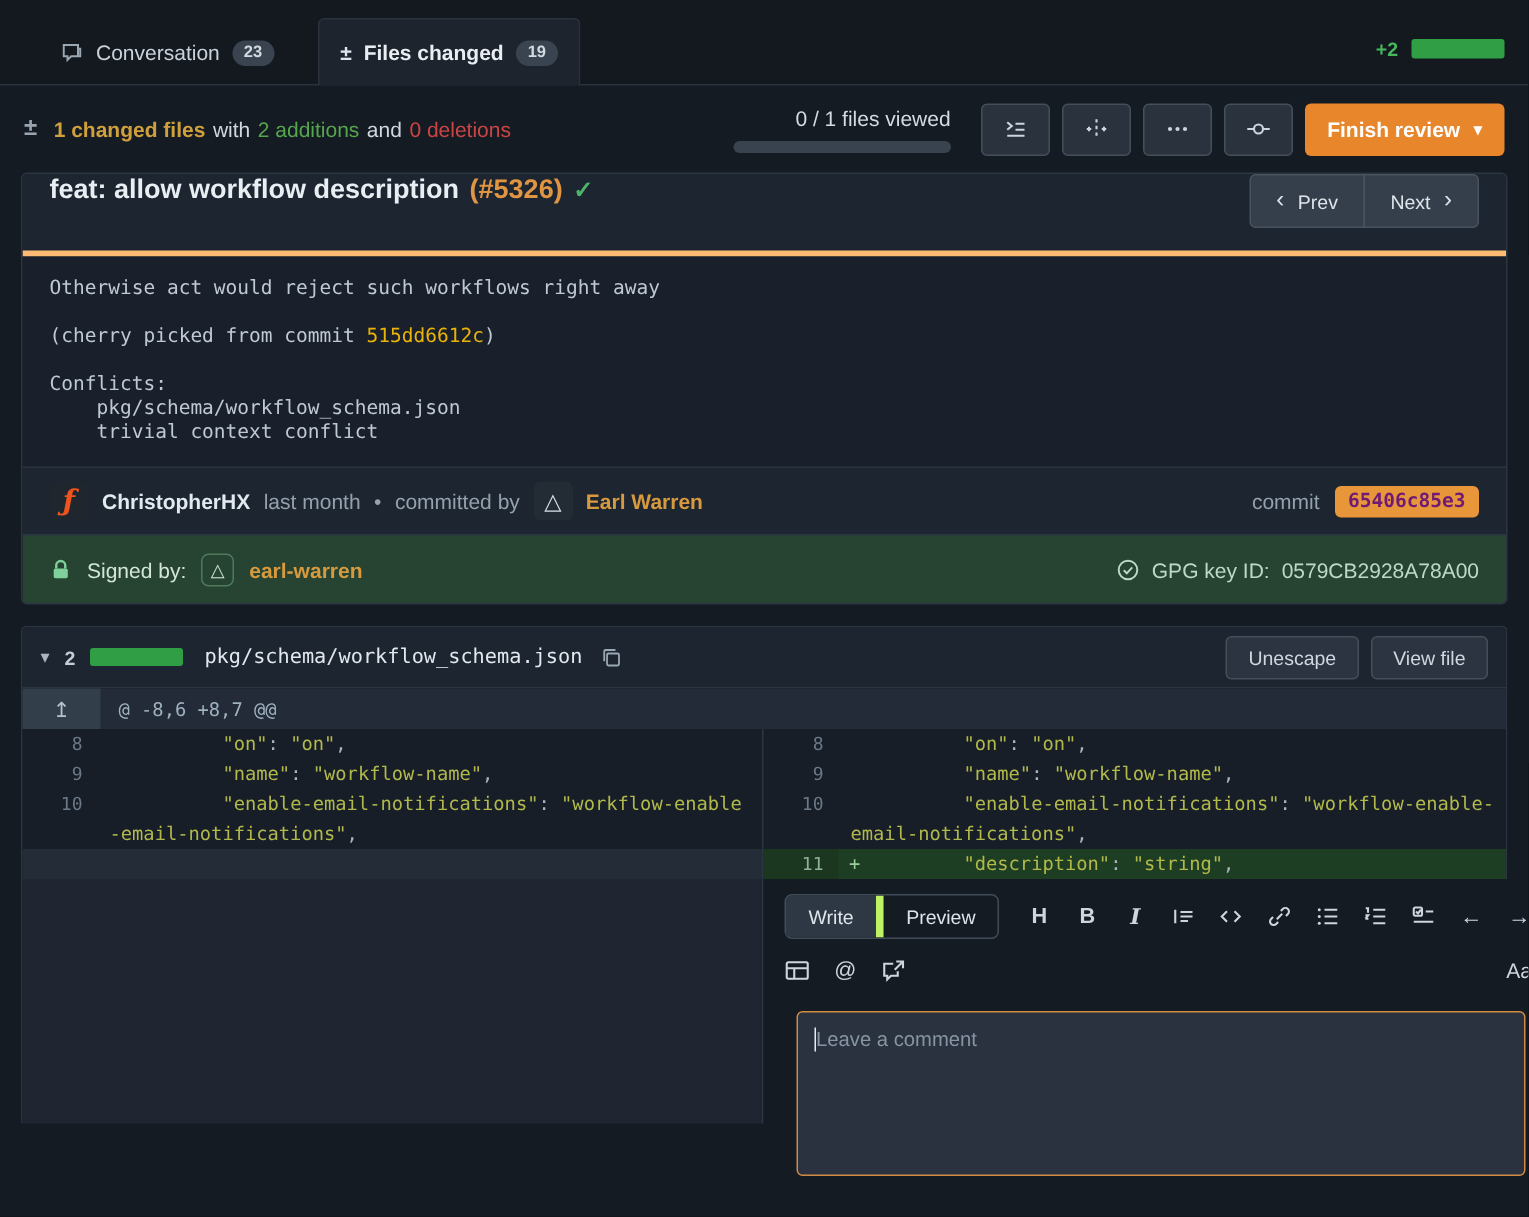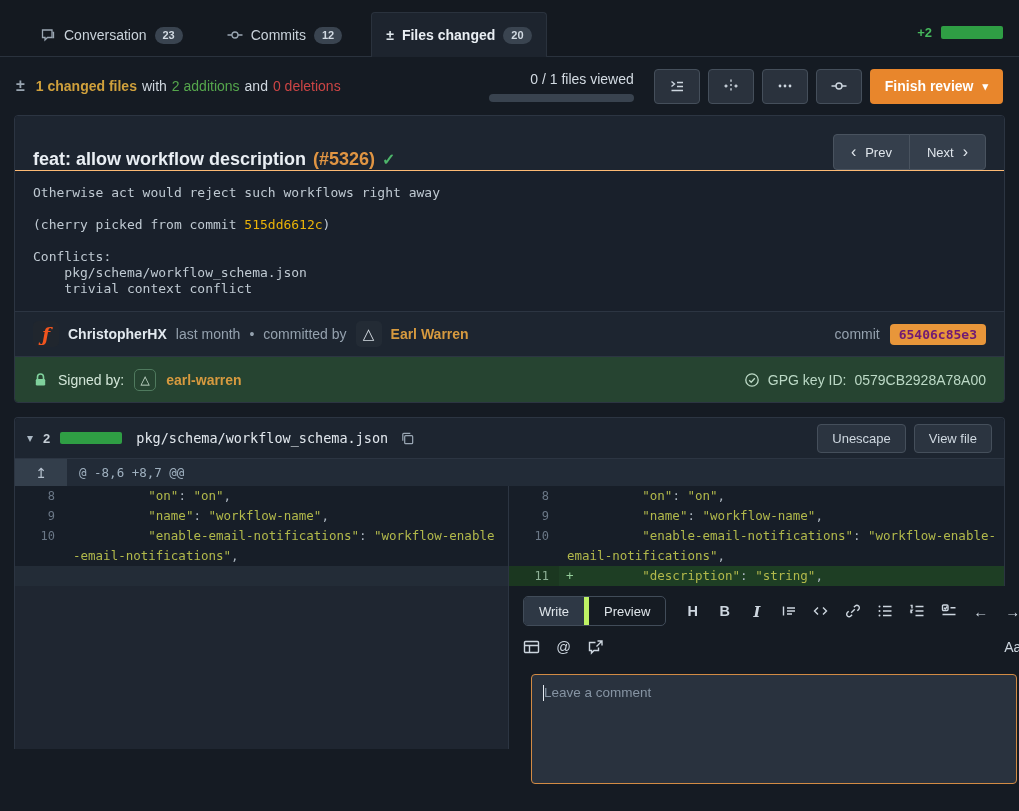--- a/index.html
+++ b/index.html
@@ -40,21 +40,21 @@
   .finish { height:35px; margin-left:8px; background:#e8862c; border-radius:4px; color:#fff; font-weight:bold;
             display:flex; align-items:center; gap:9px; padding:0 15px; cursor:pointer; }
   .finish .caret-dn { font-size:11px; }
 
   
   .banner { margin:7px 14px 13px; background:#20294b; border:1px solid #384a86; border-radius:4px; padding:12px 20px; color:#dde4f2; }
   .banner .blink { color:#cf8e4e; cursor:pointer; }
 
   
   .prbox { margin:0 14px; border:1px solid #2c3542; border-radius:4px; overflow:hidden; }
-  .prhead { background:#1d2530; height:55px; padding:0 18px; display:flex; align-items:flex-end; border-bottom:1px solid #fdba74; }
+  .prhead { background:#1d2530; height:55px; padding:0 18px; display:flex; align-items:flex-start; border-bottom:4px solid #fdba74; }
   .prtitle { font-size:18px; font-weight:bold; color:#e9eef3; display:flex; align-items:center; gap:7px; }
   .prtitle .ref { color:#e09543; }
   .prtitle .check { color:#4db56a; font-size:16px; }
   .pnav { margin-left:auto; display:flex; }
   .pbtn { background:#353f4c; border:1px solid #49535f; color:#dfe5eb; font-size:13px; height:36px; padding:0 17px;
           display:flex; align-items:center; gap:9px; cursor:pointer; }
   .pbtn.first { border-radius:4px 0 0 4px; }
   .pbtn.last  { border-radius:0 4px 4px 0; margin-left:-1px; }
   .chev { font-size:16px; line-height:1; }
 
@@ -142,34 +142,24 @@
     <div class="tab">
       <span class="ticon">
         <svg width="16" height="16" viewBox="0 0 16 16" fill="none" stroke="currentColor" stroke-width="1.3">
             <path d="M2.5 3h9.5v7.5H7.5L5 13v-2.5H2.5z"></path>
             <path d="M12.5 5.5h1v5h-1"></path>
           </svg>
       </span>
       <span>Conversation</span>
       <span class="badge">23</span>
     </div>
-    <div class="tab">
-      <span class="ticon">
-        <svg width="16" height="16" viewBox="0 0 16 16" fill="none" stroke="currentColor" stroke-width="1.3">
-            <circle cx="8" cy="8" r="3"></circle>
-            <path d="M0.5 8h4.5M11 8h4.5"></path>
-          </svg>
-      </span>
-      <span>Commits</span>
-      <span class="badge">12</span>
-    </div>
     <div class="tab active">
       <span class="ticon">±</span>
       <span>Files changed</span>
-      <span class="badge">20</span>
+      <span class="badge">19</span>
     </div>
     <div class="diffstat">
       <span class="plus2">+2</span>
       <span class="statbar"></span>
     </div>
   </div>
 
   <div class="summary">
     <div class="sumleft">
       <span class="pm">±</span>

